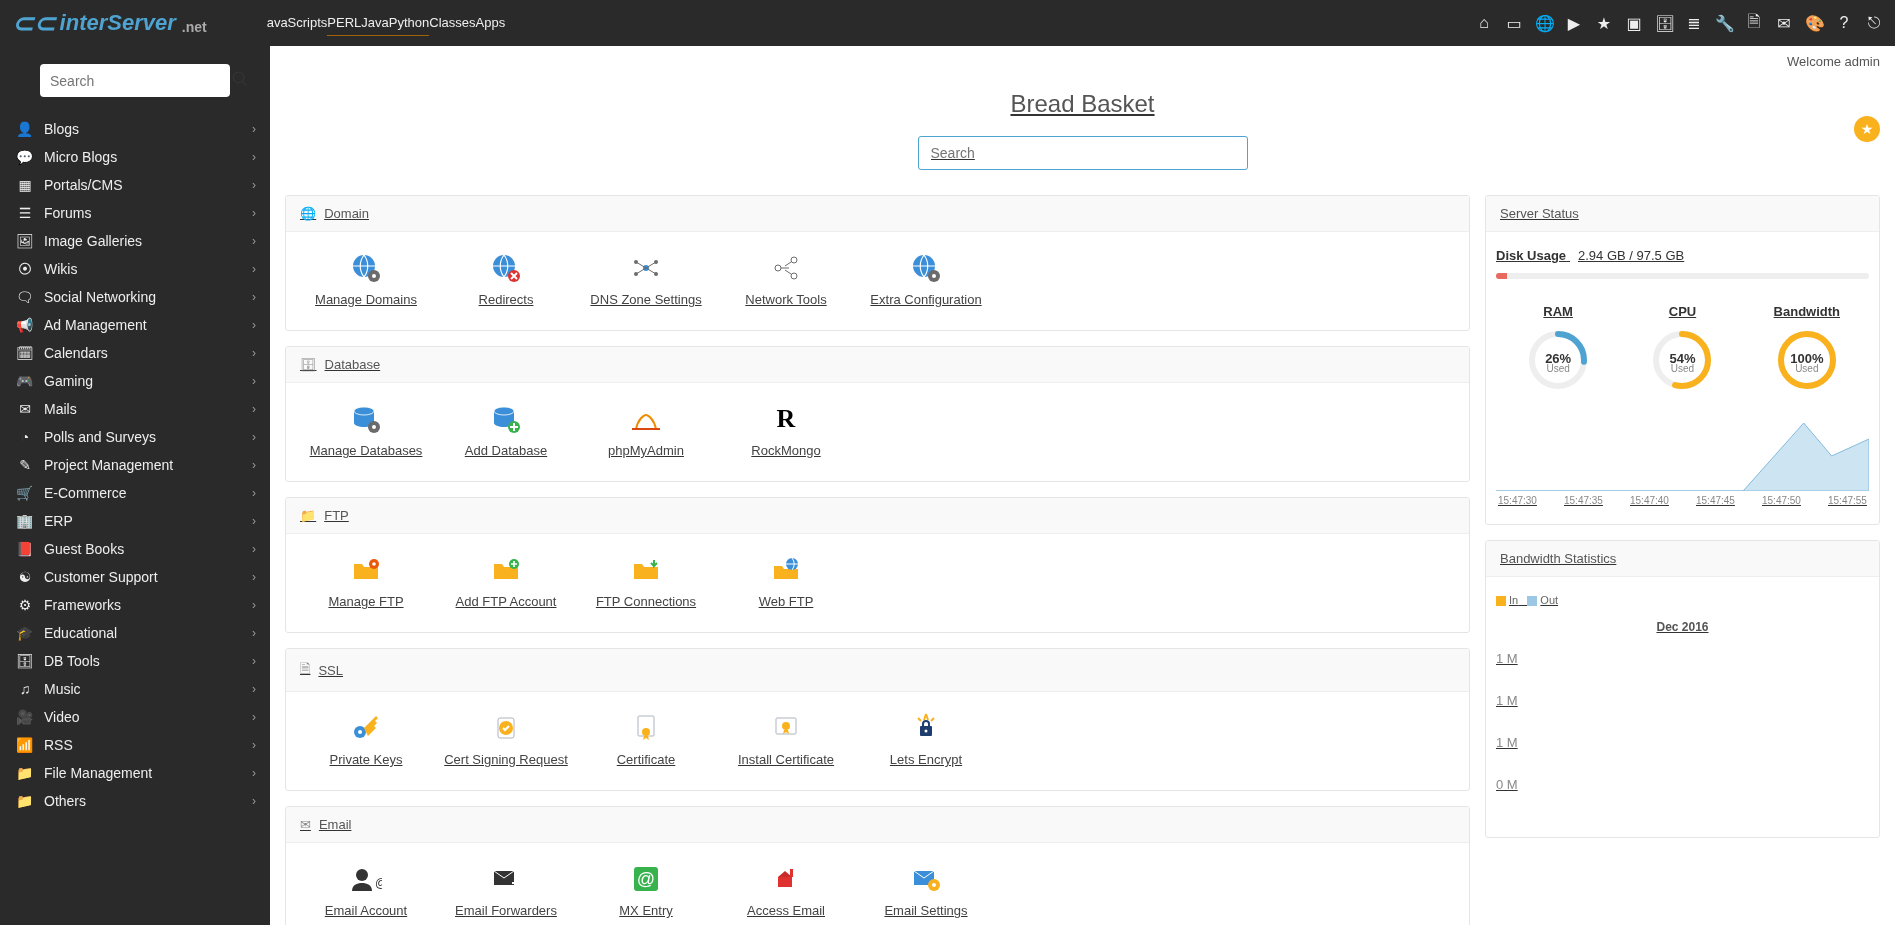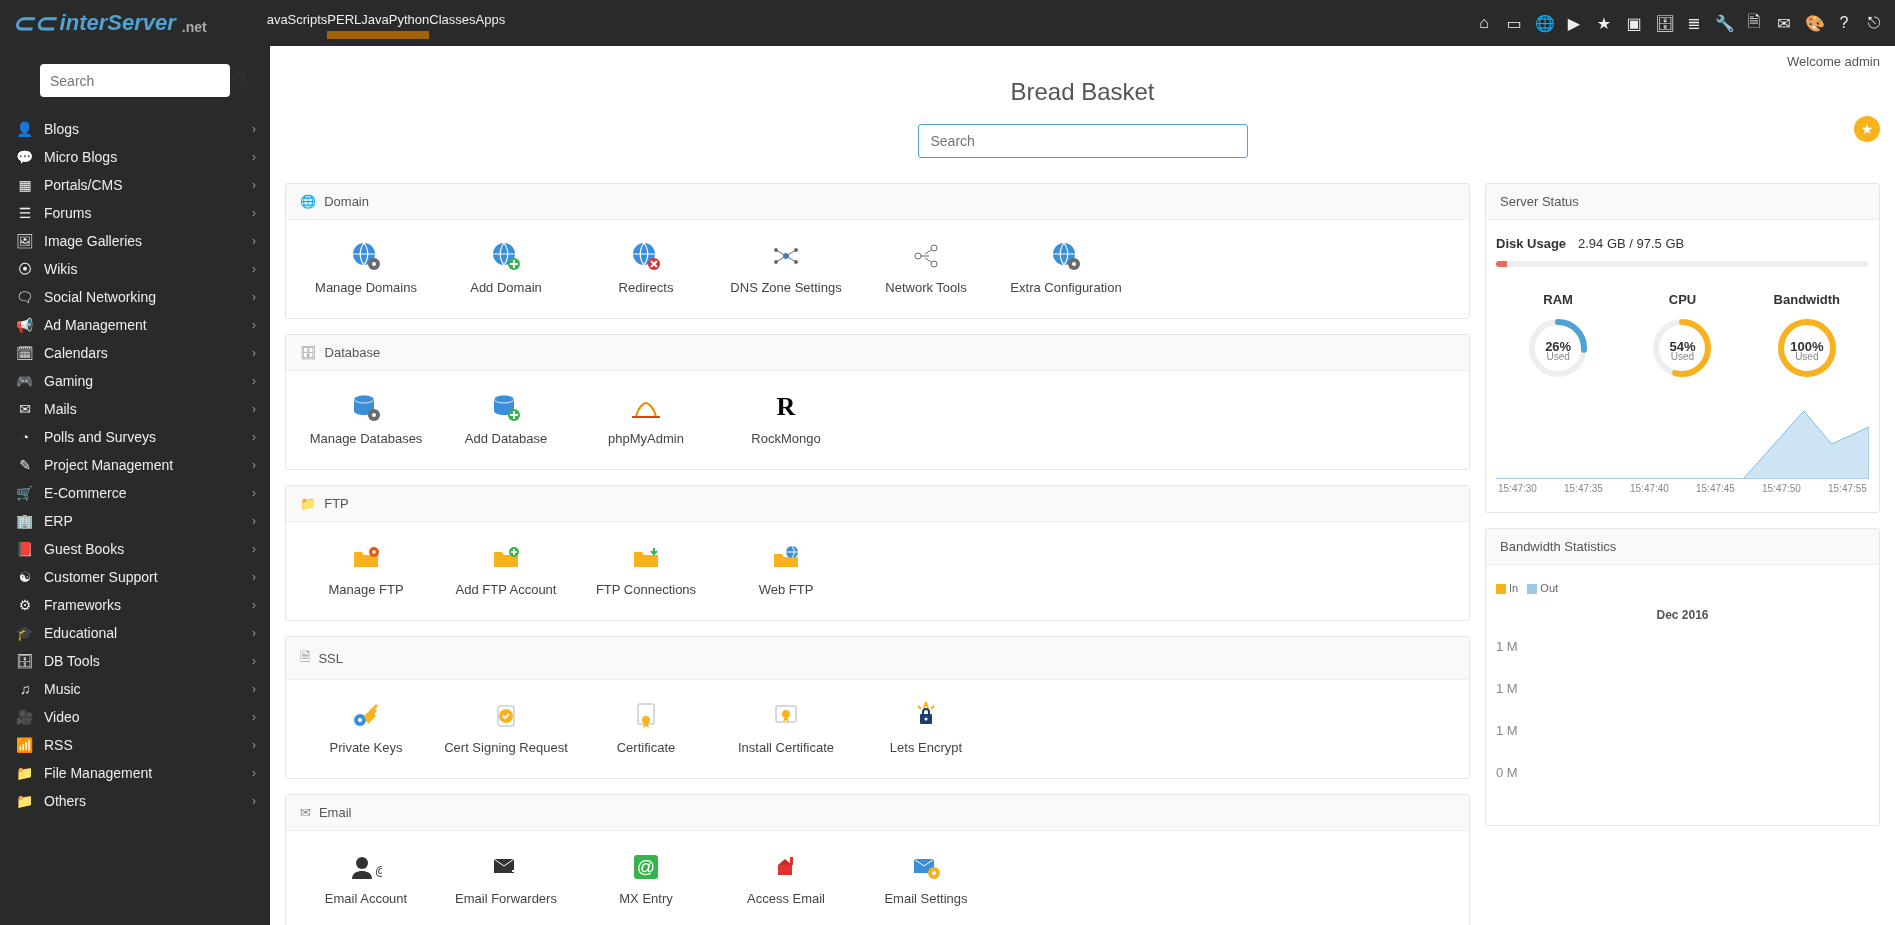--- a/index.html
+++ b/index.html
@@ -5,40 +5,40 @@
 * { margin: 0; padding: 0; box-sizing: border-box; }
 body { font-family: "Helvetica Neue", Arial, sans-serif; font-size: 14px; background: #fff; color: #333; }
 
 
 .topbar { height: 46px; background: #2a2a2a; display: flex; align-items: center; padding: 0 12px; position: relative; }
 .logo { color: #4fa3d1; font-weight: 600; font-size: 22px; font-style: italic; display: flex; align-items: center; gap:4px;}
 .logo .cc { font-size: 26px; }
 .logo .net { font-size: 14px; color: #aaa; font-style: normal; align-self: flex-end; margin-bottom: 4px; margin-left: 2px; }
 .topnav { margin-left: 60px; display: flex; gap: 0; }
 .topnav-item { color: #eee; font-size: 13px; padding: 4px 0; border-bottom: 2px solid transparent; cursor: pointer; }
-.topnav-item.active { border-bottom: 8px solid #a16207; }
+.topnav-item.active { border-bottom: 1px solid #a16207; }
 .topicons { margin-left: auto; display: flex; gap: 12px; align-items: center; }
 .topicons .ticon { color: #eee; font-size: 16px; width: 18px; text-align: center; cursor: pointer; }
 
 
 .sidebar { position: absolute; left: 0; top: 46px; bottom: 0; width: 270px; background: #2a2a2a; overflow-y: auto; }
 .sidebar-search { padding: 18px 40px; }
 .sidebar-search-box { background: #fff; border-radius: 4px; display: flex; align-items: center; padding: 6px 10px; }
 .sidebar-search-box input { border: none; outline: none; flex: 1; font-size: 14px; background: transparent; }
 .sidebar-search-box .sicon { color: #333; }
 .sidebar-menu { list-style: none; }
 .sidebar-item { display: flex; align-items: center; padding: 6px 14px; color: #eee; cursor: pointer; font-size: 14px; }
 .sidebar-item .micon { width: 22px; text-align: center; margin-right: 8px; font-size: 14px; }
 .sidebar-item .chev { margin-left: auto; color: #999; font-size: 12px; }
 
 
-.main { position: absolute; left: 270px; right: 0; top: 46px; bottom: 0; overflow-y: auto; padding: 20px 15px 20px 15px; }
+.main { position: absolute; left: 270px; right: 0; top: 46px; bottom: 0; overflow-y: auto; padding: 12px 15px 20px 15px; text-decoration: underline; }
 .welcome { position: absolute; right: 15px; top: 8px; font-size: 13px; color: #555; }
 .star-fav { position: absolute; right: 15px; top: 70px; width: 26px; height: 26px; background: #f9b21d; border-radius: 50%; display: flex; align-items: center; justify-content: center; color: #fff; cursor: pointer; font-size:14px;}
-.page-title { text-align: center; font-size: 24px; font-weight: 400; color: #555; margin-top: 12px; }
+.page-title { text-align: center; font-size: 24px; font-weight: 400; color: #555; margin-top: 32px; }
 .main-search { display: block; margin: 18px auto 25px auto; width: 330px; padding: 8px 12px; border: 1px solid #4fa3d1; border-radius: 3px; font-size: 14px; outline: none; }
 .content-cols { display: flex; gap: 15px; }
 .left-col { flex: 1; }
 .right-col { width: 395px; }
 
 .panel { border: 1px solid #e5e5e5; border-radius: 3px; margin-bottom: 15px; overflow: hidden; }
 .panel-header { background: #f9f9f9; border-bottom: 1px solid #eee; padding: 10px 14px; font-size: 13px; color: #555; display: flex; align-items: center; gap: 8px; }
 .panel-header .phicon { color: #888; }
 .panel-body { padding: 15px 10px 18px 10px; }
 
@@ -274,31 +274,20 @@
                     <circle cx="24" cy="24" r="2" fill="#fff"></circle>
                   </svg>
                 </div>
                 <div class="tile-label">Manage Domains</div>
               </div>
               <div class="tile">
                 <div class="tile-icon">
                   <svg viewBox="0 0 32 32">
                     <circle cx="14" cy="14" r="11" fill="#3b8fd8"></circle>
                     <path d="M3 14h22M14 3a18 18 0 010 22M14 3a18 18 0 000 22" stroke="#fff" stroke-width="1.2" fill="none"></path>
-                    <circle cx="24" cy="24" r="6" fill="#37b24d"></circle>
-                    <path d="M24 20v8M20 24h8" stroke="#fff" stroke-width="2"></path>
-                  </svg>
-                </div>
-                <div class="tile-label">Add Domain</div>
-              </div>
-              <div class="tile">
-                <div class="tile-icon">
-                  <svg viewBox="0 0 32 32">
-                    <circle cx="14" cy="14" r="11" fill="#3b8fd8"></circle>
-                    <path d="M3 14h22M14 3a18 18 0 010 22M14 3a18 18 0 000 22" stroke="#fff" stroke-width="1.2" fill="none"></path>
                     <circle cx="24" cy="24" r="6" fill="#e03131"></circle>
                     <path d="M21 21l6 6M27 21l-6 6" stroke="#fff" stroke-width="2"></path>
                   </svg>
                 </div>
                 <div class="tile-label">Redirects</div>
               </div>
               <div class="tile">
                 <div class="tile-icon">
                   <svg viewBox="0 0 32 32">
                     <circle cx="16" cy="16" r="3" fill="#3b8fd8"></circle>

